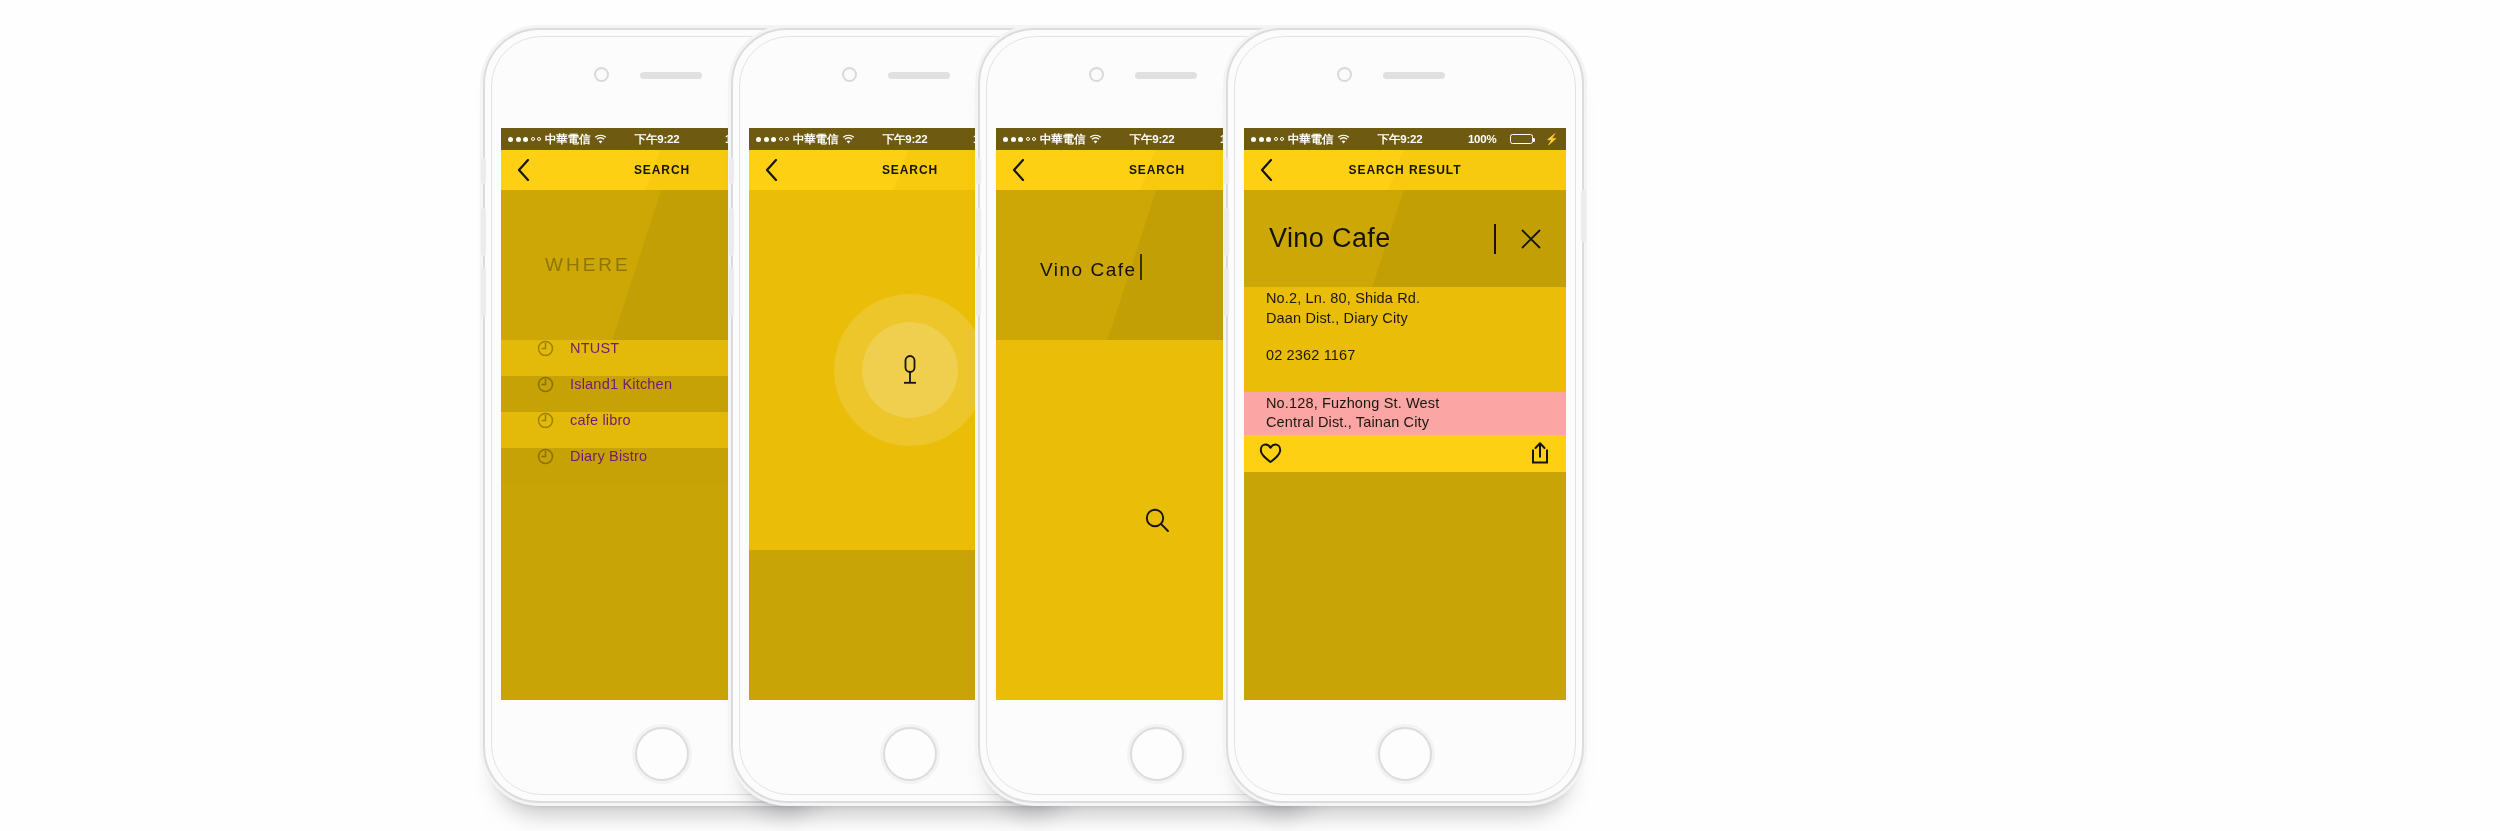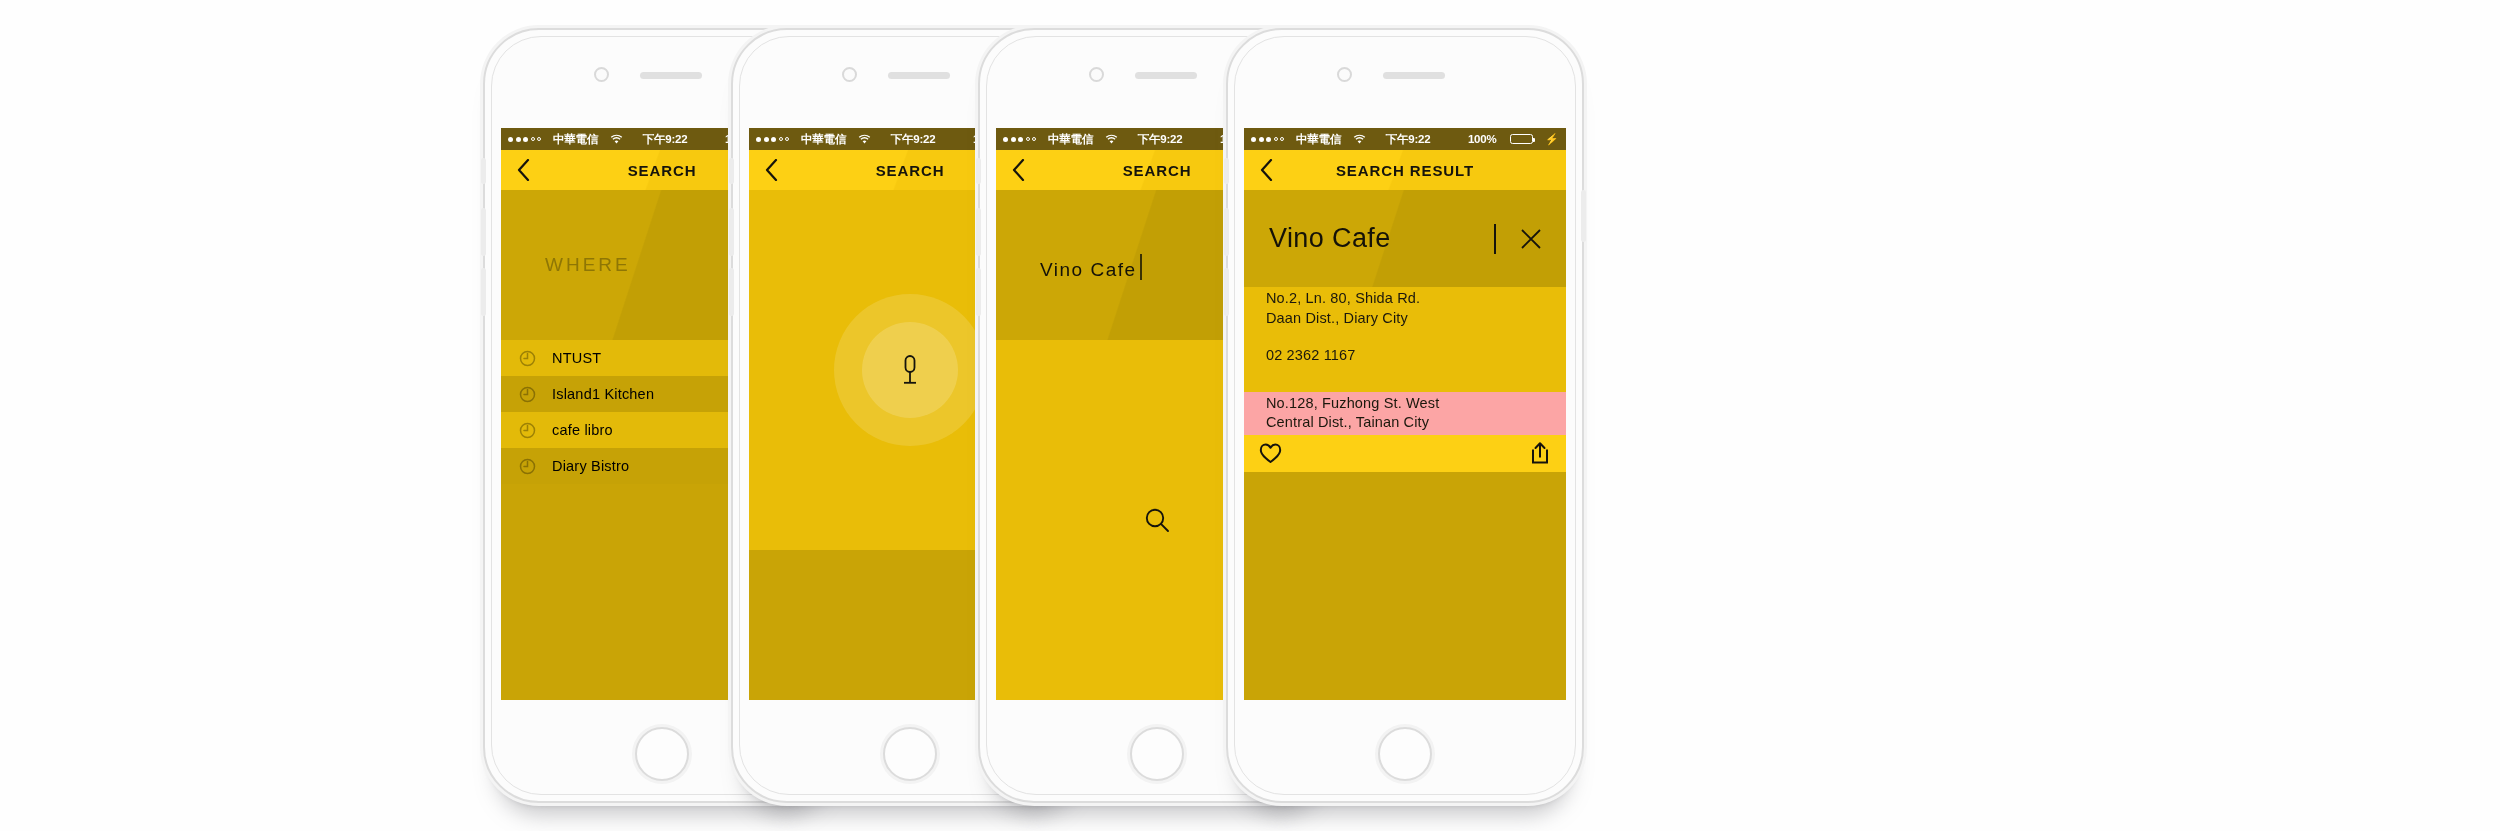--- a/index.html
+++ b/index.html
@@ -80,21 +80,21 @@
   .statusbar {
     height: 22px;
     background: #6e5a10;
     color: #ffffff;
     display: flex; align-items: center;
     padding: 0 7px;
     font-size: 11.5px;
     font-weight: bold;
     letter-spacing: -0.2px;
   }
-  .sb-left { display: flex; align-items: center; gap: 12px; }
+  .sb-left { display: flex; align-items: center; gap: 4px; }
   .dots { display: flex; align-items: center; gap: 2.5px; }
   .dot { width: 5px; height: 5px; border-radius: 50%; background: #fff; }
   .dot.open { background: transparent; border: 1px solid #fff; width: 4px; height: 4px; }
   .carrier { font-size: 11.5px; }
   .sb-center { flex: 1; text-align: center; padding-right: 18px; }
   .sb-right { display: flex; align-items: center; gap: 13px; }
   .batt {
     width: 23px; height: 10px;
     border: 1px solid #fff; border-radius: 2.5px;
     padding: 1px; position: relative;
@@ -114,21 +114,21 @@
     display: flex; align-items: center;
     color: #16140c;
   }
   .nav-back {
     width: 44px; display: flex; align-items: center; justify-content: center;
     font-size: 23px; line-height: 1; font-weight: 300;
   }
   .nav-title {
     position: absolute; left: 0; right: 0;
     text-align: center;
-    font-size: 15px; font-weight: bold; letter-spacing: 0.9px;
+    font-size: 12px; font-weight: bold; letter-spacing: 0.9px;
   }
 
   
   .searchfield {
     position: relative;
     height: 150px;
     background: linear-gradient(108deg,#cca706 0%,#cca706 43%,#c29f05 43.4%,#c29f05 100%);
     display: flex; align-items: center;
     padding: 0 22px;
   }
@@ -152,24 +152,24 @@
     width: 2px; height: 30px; background: #16140c; margin-right: 20px;
   }
   .sf-action {
     width: 30px; display: flex; align-items: center; justify-content: center;
   }
 
   
   .histlist { background: #e0b70a; }
   .histrow {
     height: 36px;
-    display: flex; align-items: center;
-    padding-left: 18px;
+    display: flex; 
+    padding-left: 36px;
     font-size: 14.5px;
-    color: #000000;
+    color: #701a75;
     letter-spacing: 0.2px;
   }
   .histrow.odd { background: #e3ba09; }
   .histrow.even { background: #c6a206; }
   .histrow .clock { margin-right: 16px; display: flex; }
   .histrow .label { }
 
   
   .voicepanel {
     position: relative;

